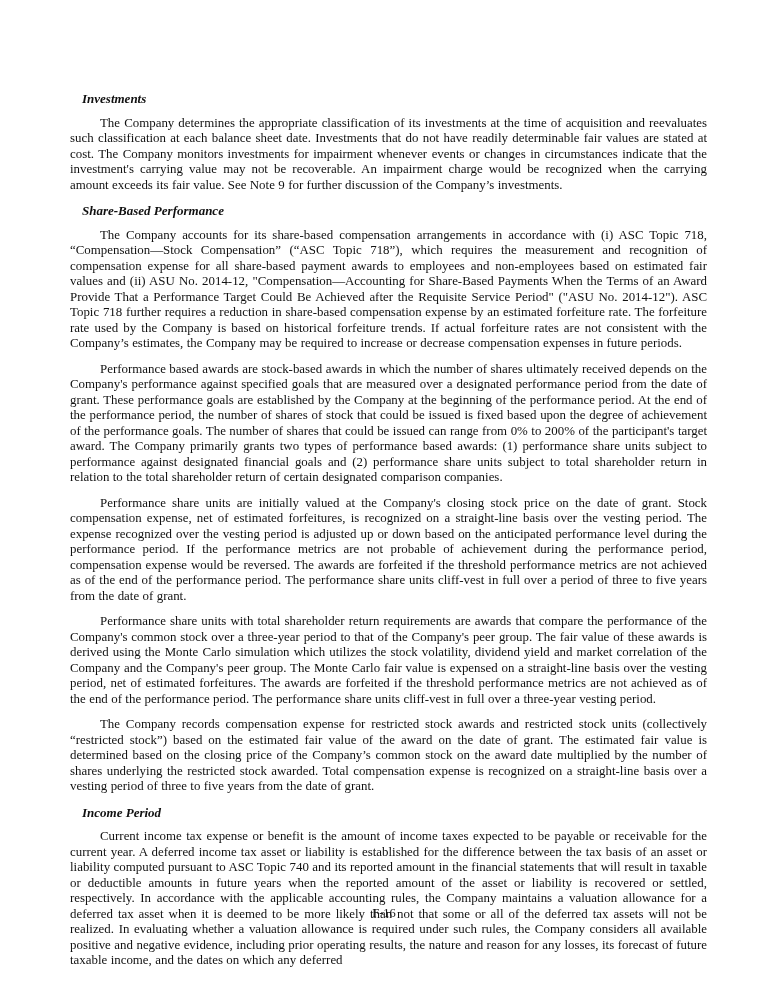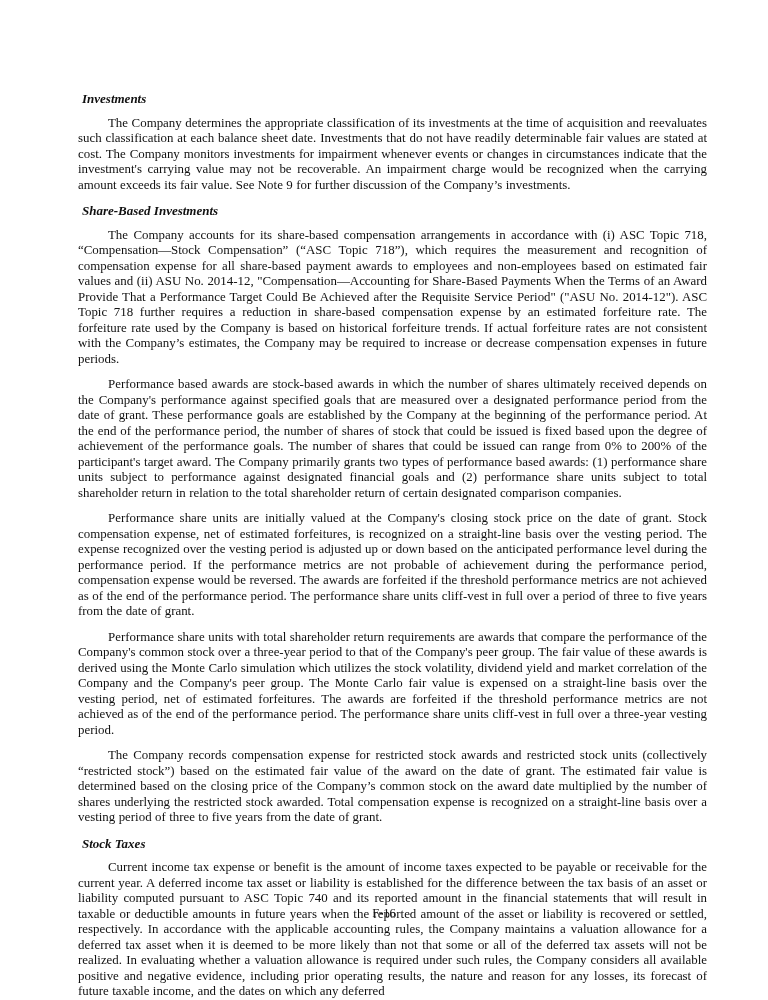--- a/index.html
+++ b/index.html
@@ -28,21 +28,21 @@
     font-style: italic;
     margin: 4px 0 9px 20px;
     line-height: 15.5px;
     color: #111111;
   }
   .content p {
     font-size: 12.9px;
     line-height: 15.5px;
     text-align: justify;
     text-indent: 30px;
-    margin: 0 0 10px 16px;
+    margin: 0 0 10px 8px;
     color: #111111;
     word-spacing: 0.2px;
   }
   .footer {
     position: absolute;
     top: 906px;
     left: 0;
     width: 100%;
     text-align: center;
     font-size: 12.5px;
@@ -50,23 +50,23 @@
     color: #111111;
   }
 </style>
 </head>
 <body>
 
 <div class="page">
   <div class="content">
     <h3>Investments</h3>
     <p>The Company determines the appropriate classification of its investments at the time of acquisition and reevaluates such classification at each balance sheet date. Investments that do not have readily determinable fair values are stated at cost. The Company monitors investments for impairment whenever events or changes in circumstances indicate that the investment's carrying value may not be recoverable. An impairment charge would be recognized when the carrying amount exceeds its fair value. See Note 9 for further discussion of the Company’s investments.</p>
-    <h3>Share-Based Investments</h3>
+    <h3>Share-Based Performance</h3>
     <p>The Company accounts for its share-based compensation arrangements in accordance with (i) ASC Topic 718, “Compensation—Stock Compensation” (“ASC Topic 718”), which requires the measurement and recognition of compensation expense for all share-based payment awards to employees and non-employees based on estimated fair values and (ii) ASU No. 2014-12, "Compensation—Accounting for Share-Based Payments When the Terms of an Award Provide That a Performance Target Could Be Achieved after the Requisite Service Period" ("ASU No. 2014-12"). ASC Topic 718 further requires a reduction in share-based compensation expense by an estimated forfeiture rate. The forfeiture rate used by the Company is based on historical forfeiture trends. If actual forfeiture rates are not consistent with the Company’s estimates, the Company may be required to increase or decrease compensation expenses in future periods.</p>
     <p>Performance based awards are stock-based awards in which the number of shares ultimately received depends on the Company's performance against specified goals that are measured over a designated performance period from the date of grant. These performance goals are established by the Company at the beginning of the performance period. At the end of the performance period, the number of shares of stock that could be issued is fixed based upon the degree of achievement of the performance goals. The number of shares that could be issued can range from 0% to 200% of the participant's target award. The Company primarily grants two types of performance based awards: (1) performance share units subject to performance against designated financial goals and (2) performance share units subject to total shareholder return in relation to the total shareholder return of certain designated comparison companies.</p>
     <p>Performance share units are initially valued at the Company's closing stock price on the date of grant. Stock compensation expense, net of estimated forfeitures, is recognized on a straight-line basis over the vesting period. The expense recognized over the vesting period is adjusted up or down based on the anticipated performance level during the performance period. If the performance metrics are not probable of achievement during the performance period, compensation expense would be reversed. The awards are forfeited if the threshold performance metrics are not achieved as of the end of the performance period. The performance share units cliff-vest in full over a period of three to five years from the date of grant.</p>
     <p>Performance share units with total shareholder return requirements are awards that compare the performance of the Company's common stock over a three-year period to that of the Company's peer group. The fair value of these awards is derived using the Monte Carlo simulation which utilizes the stock volatility, dividend yield and market correlation of the Company and the Company's peer group. The Monte Carlo fair value is expensed on a straight-line basis over the vesting period, net of estimated forfeitures. The awards are forfeited if the threshold performance metrics are not achieved as of the end of the performance period. The performance share units cliff-vest in full over a three-year vesting period.</p>
     <p>The Company records compensation expense for restricted stock awards and restricted stock units (collectively “restricted stock”) based on the estimated fair value of the award on the date of grant. The estimated fair value is determined based on the closing price of the Company’s common stock on the award date multiplied by the number of shares underlying the restricted stock awarded. Total compensation expense is recognized on a straight-line basis over a vesting period of three to five years from the date of grant.</p>
-    <h3>Stock Taxes</h3>
+    <h3>Income Period</h3>
     <p>Current income tax expense or benefit is the amount of income taxes expected to be payable or receivable for the current year. A deferred income tax asset or liability is established for the difference between the tax basis of an asset or liability computed pursuant to ASC Topic 740 and its reported amount in the financial statements that will result in taxable or deductible amounts in future years when the reported amount of the asset or liability is recovered or settled, respectively. In accordance with the applicable accounting rules, the Company maintains a valuation allowance for a deferred tax asset when it is deemed to be more likely than not that some or all of the deferred tax assets will not be realized. In evaluating whether a valuation allowance is required under such rules, the Company considers all available positive and negative evidence, including prior operating results, the nature and reason for any losses, its forecast of future taxable income, and the dates on which any deferred</p>
   </div>
   <div class="footer">F-16</div>
 </div>
 
 </body></html>

